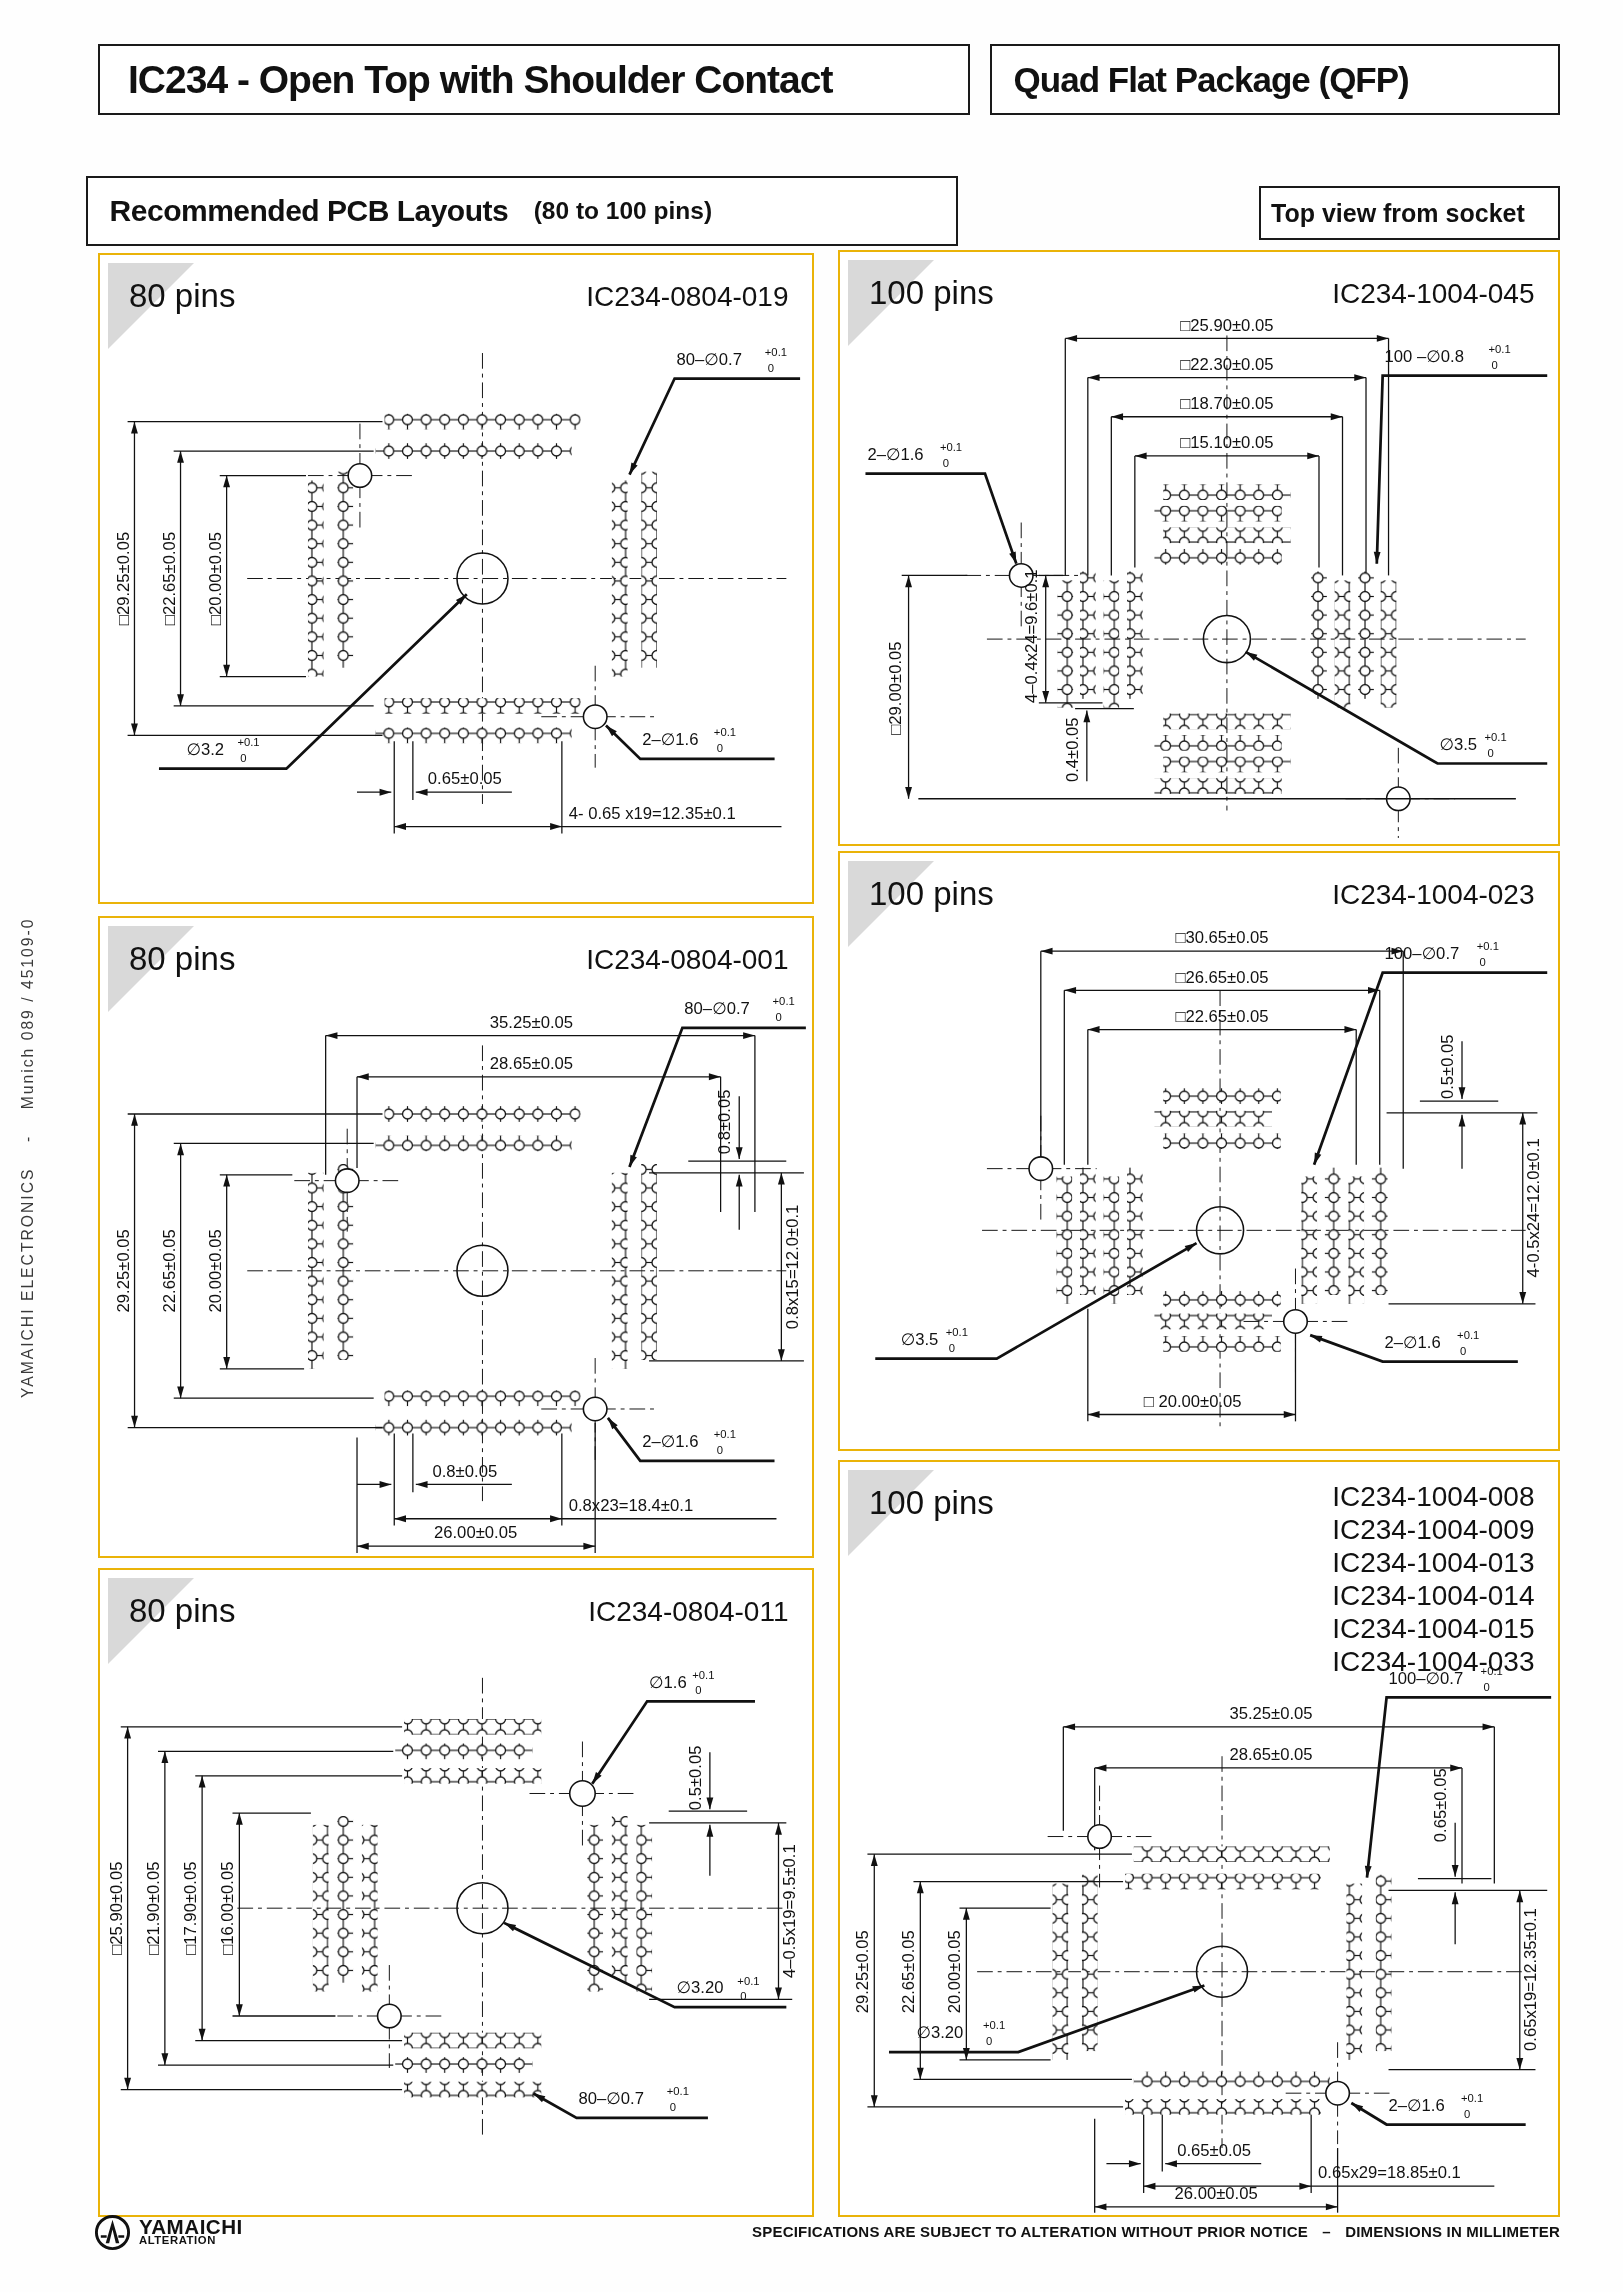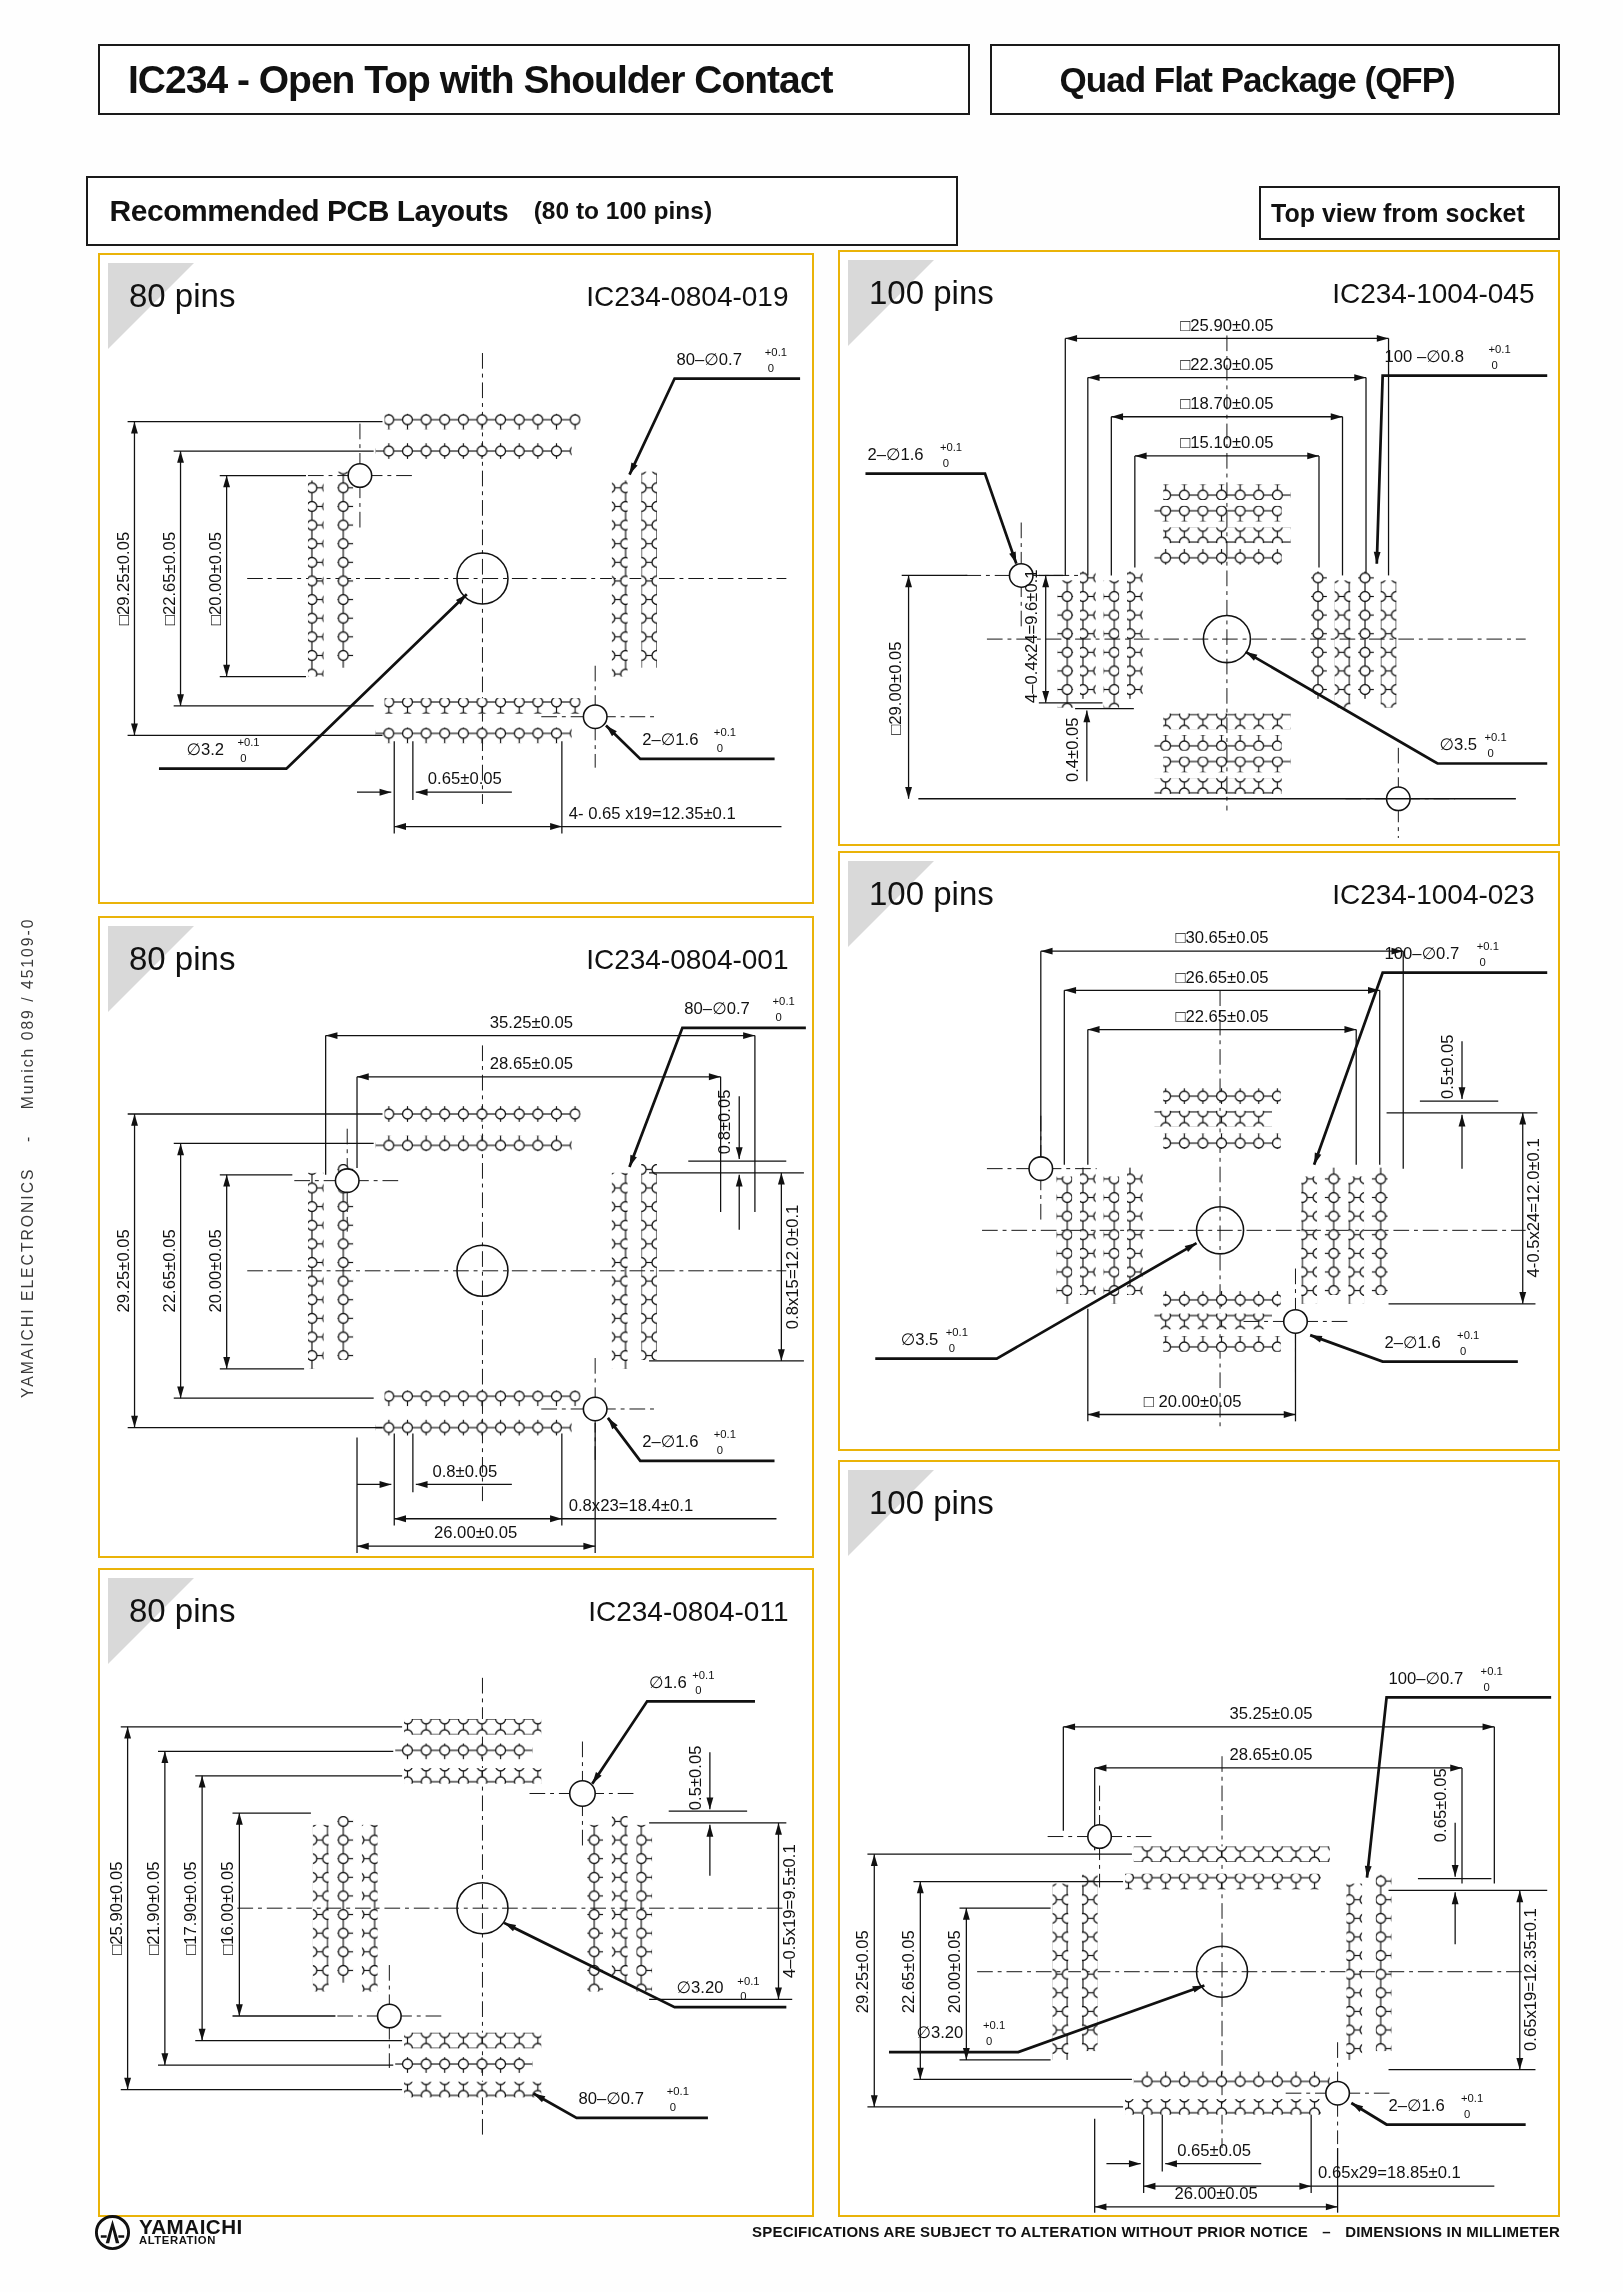--- a/index.html
+++ b/index.html
@@ -1,21 +1,21 @@
 <!DOCTYPE html>
 <html><head>
 <meta charset="utf-8">
 <style>
   html,body{margin:0;padding:0;background:#888;}
   #page{position:relative;width:1623px;height:2293px;background:#fefefe;
         font-family:"Liberation Sans",sans-serif;color:#111;overflow:hidden;}
   .box{position:absolute;border:2.5px solid #1a1a1a;background:#fff;box-sizing:border-box;
        display:flex;align-items:center;}
   .title-text{font-size:39px;font-weight:bold;letter-spacing:-1px;padding-left:28px;white-space:nowrap;}
-  .pkg-text{font-size:35px;font-weight:bold;letter-spacing:-1px;padding-left:21.6px;white-space:nowrap;margin-left:46px;}
+  .pkg-text{font-size:35px;font-weight:bold;letter-spacing:-1px;padding-left:21.6px;white-space:nowrap;}
   .sub-text{font-size:30px;font-weight:bold;letter-spacing:-0.5px;padding-left:21.6px;white-space:nowrap;}
   .sub-note{font-size:24.5px;font-weight:bold;margin-left:25.5px;white-space:nowrap;}
   .view-text{font-size:25px;font-weight:bold;padding-left:10px;white-space:nowrap;}
   .panel{position:absolute;border:2px solid #eab308;background:#fff;box-sizing:border-box;}
   .tri{position:absolute;left:7.8px;top:7.8px;width:0;height:0;
        border-top:86px solid #d9d9d9;border-right:86px solid transparent;}
   .pin-count{position:absolute;left:29px;top:21.6px;font-size:33px;letter-spacing:0;}
   .part-no{position:absolute;right:23.5px;top:25.5px;font-size:28px;letter-spacing:0;white-space:nowrap;}
   .part-list{position:absolute;right:23.5px;top:17.6px;font-size:28px;text-align:right;line-height:33px;}
   .psvg{position:absolute;left:0;top:0;}
@@ -416,20 +416,28 @@
       <text x="488" y="545">80–∅0.7</text>
       <text class="tol" x="578" y="536">+0.1</text>
       <text class="tol" x="581" y="552">0</text>
       <polyline class="ld" points="620,559 486,559 442,534" marker-end="url(#aE)"></polyline>
     </svg>
   </div>
 
   <div class="panel" style="left:838px;top:1460px;width:722px;height:757px">
     <div class="tri"></div>
     <div class="pin-count">100 pins</div>
+    <div class="part-list">
+      <div>IC234-1004-008</div>
+      <div>IC234-1004-009</div>
+      <div>IC234-1004-013</div>
+      <div>IC234-1004-014</div>
+      <div>IC234-1004-015</div>
+      <div>IC234-1004-033</div>
+    </div>
     <svg class="psvg" width="718" height="753" viewBox="0 0 733 768">
       <line class="cl" x1="140" y1="520" x2="710" y2="520"></line>
       <line class="cl" x1="390" y1="300" x2="390" y2="700"></line>
       <line class="cl" x1="212" y1="382" x2="320" y2="382"></line>
         <line class="cl" x1="265" y1="330" x2="265" y2="434"></line>
       <line class="cl" x1="455" y1="644" x2="565" y2="644"></line>
         <line class="cl" x1="508" y1="592" x2="508" y2="696"></line>
       <line class="dl" x1="228" y1="270" x2="228" y2="376"></line>
       <line class="dl" x1="668" y1="270" x2="668" y2="430"></line>
       <line class="dl" x1="228" y1="270" x2="668" y2="270" marker-start="url(#aS)" marker-end="url(#aE)"></line>

